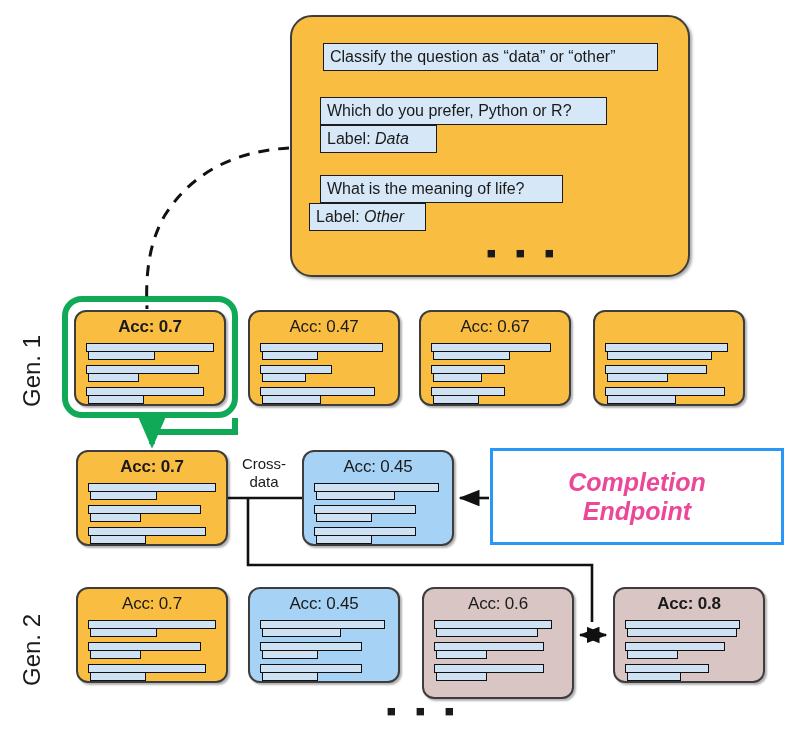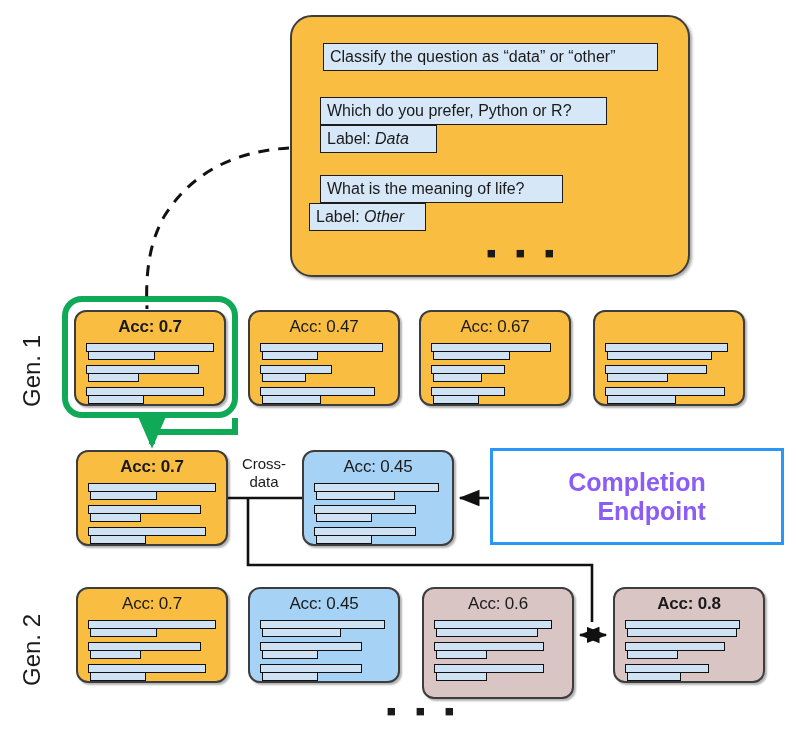--- a/index.html
+++ b/index.html
@@ -41,22 +41,22 @@
              border:6px solid #0FA958;border-radius:20px;box-sizing:border-box;}
 
   
   .genlabel{position:absolute;font-size:24px;white-space:nowrap;
             transform:rotate(-90deg);transform-origin:left top;}
 
   
   #endpoint{position:absolute;left:490px;top:448px;width:294px;height:97px;
             background:#ffffff;border:3px solid #2A96F6;box-sizing:border-box;
             display:flex;align-items:center;justify-content:center;}
-  #endpoint .ept{color:#8b5cf6;font-weight:bold;font-size:25px;line-height:29px;
-                 text-align:right;}
+  #endpoint .ept{color:#ec4899;font-weight:bold;font-size:25px;line-height:29px;
+                 text-align:center;font-style:italic;}
 
   
   #crossover{position:absolute;left:231px;top:455px;width:66px;text-align:center;
              font-size:15px;line-height:18px;}
 
   svg.overlay{position:absolute;left:0;top:0;width:798px;height:738px;
               pointer-events:none;}
 </style>
 </head>
 <body>

